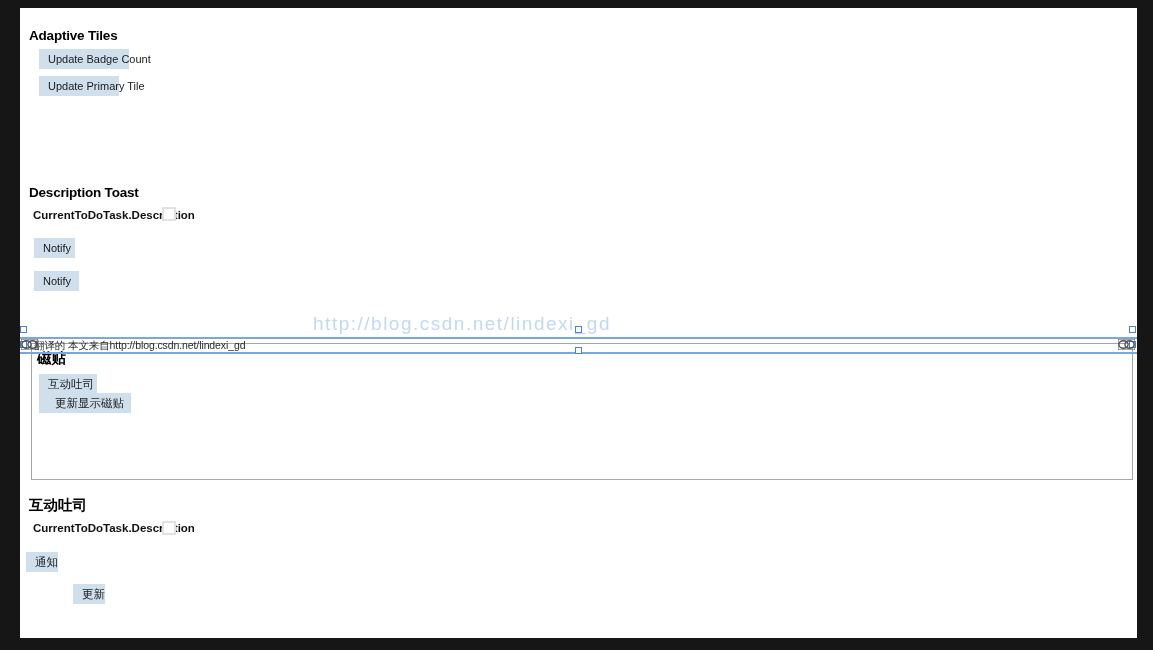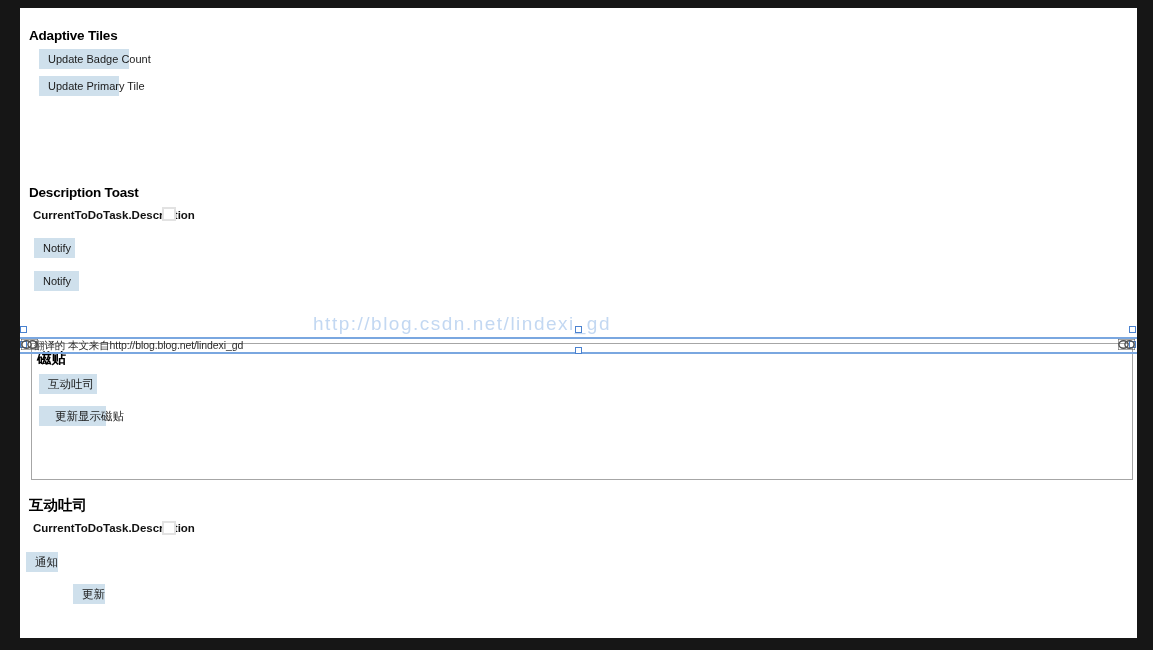--- a/index.html
+++ b/index.html
@@ -161,21 +161,21 @@
     <div class="btn" style="left:14px; top:263px; width:45px;">Notify</div>
 
     <div id="watermark">http://blog.csdn.net/lindexi_gd</div>
 
     <div id="cn-box"></div>
 
     <div class="section-title cn-title" style="left:17px; top:341px;">磁贴</div>
 
     <div class="btn cn" style="left:19px; top:366px; width:58px;">互动吐司</div>
 
-    <div class="btn cn" style="left:19px; top:398px; width:67px;padding-left:16px;">更新显示磁贴</div>
+    <div class="btn cn" style="left:19px; top:385px; width:92px;padding-left:16px;">更新显示磁贴</div>
 
     <div class="section-title cn-title" style="left:9px; top:488px;">互动吐司</div>
 
     <div class="field-label" style="left:13px; top:514px;">CurrentToDoTask.Description</div>
 
     <div class="checkbox" style="left:142px; top:513px;"></div>
 
     <div class="btn cn" style="left:6px; top:544px; width:32px;">通知</div>
 
     <div class="btn cn" style="left:14px; top:576px; width:32px;margin-left:39px;">更新</div>
@@ -183,21 +183,21 @@
     <div class="sel-line" style="left:0px; top:329px; width:1117px;"></div>
     <div class="sel-line" style="left:0px; top:344px; width:1117px;"></div>
 
     <div class="sel-handle" style="left:0px; top:318px;"></div>
     <div class="sel-handle" style="left:1109px; top:318px;"></div>
     <div class="sel-handle" style="left:0px; top:333px;"></div>
     <div class="sel-handle" style="left:1109px; top:333px;"></div>
     <div class="sel-handle" style="left:555px; top:318px;"></div>
     <div class="sel-handle" style="left:555px; top:339px;"></div>
 
-    <div id="trans-text">翻译的 本文来自http://blog.blog.net/lindexi_gd</div>
+    <div id="trans-text">翻译的 本文来自http://blog.csdn.net/lindexi_gd</div>
 
     <div class="link-icon" style="left:1px; top:331px;">
       <svg width="17" height="11" viewBox="0 0 17 11">
         <ellipse cx="5.5" cy="5.5" rx="4.6" ry="3.7" fill="none" stroke="#4f4f4f" stroke-width="1.4"></ellipse>
         <ellipse cx="11.5" cy="5.5" rx="4.6" ry="3.7" fill="none" stroke="#4f4f4f" stroke-width="1.4"></ellipse>
         <rect x="0" y="0" width="17" height="11" fill="none" stroke="#4f4f4f" stroke-width="1"></rect>
       </svg>
     </div>
 
     <div class="link-icon" style="left:1098px; top:331px;">

